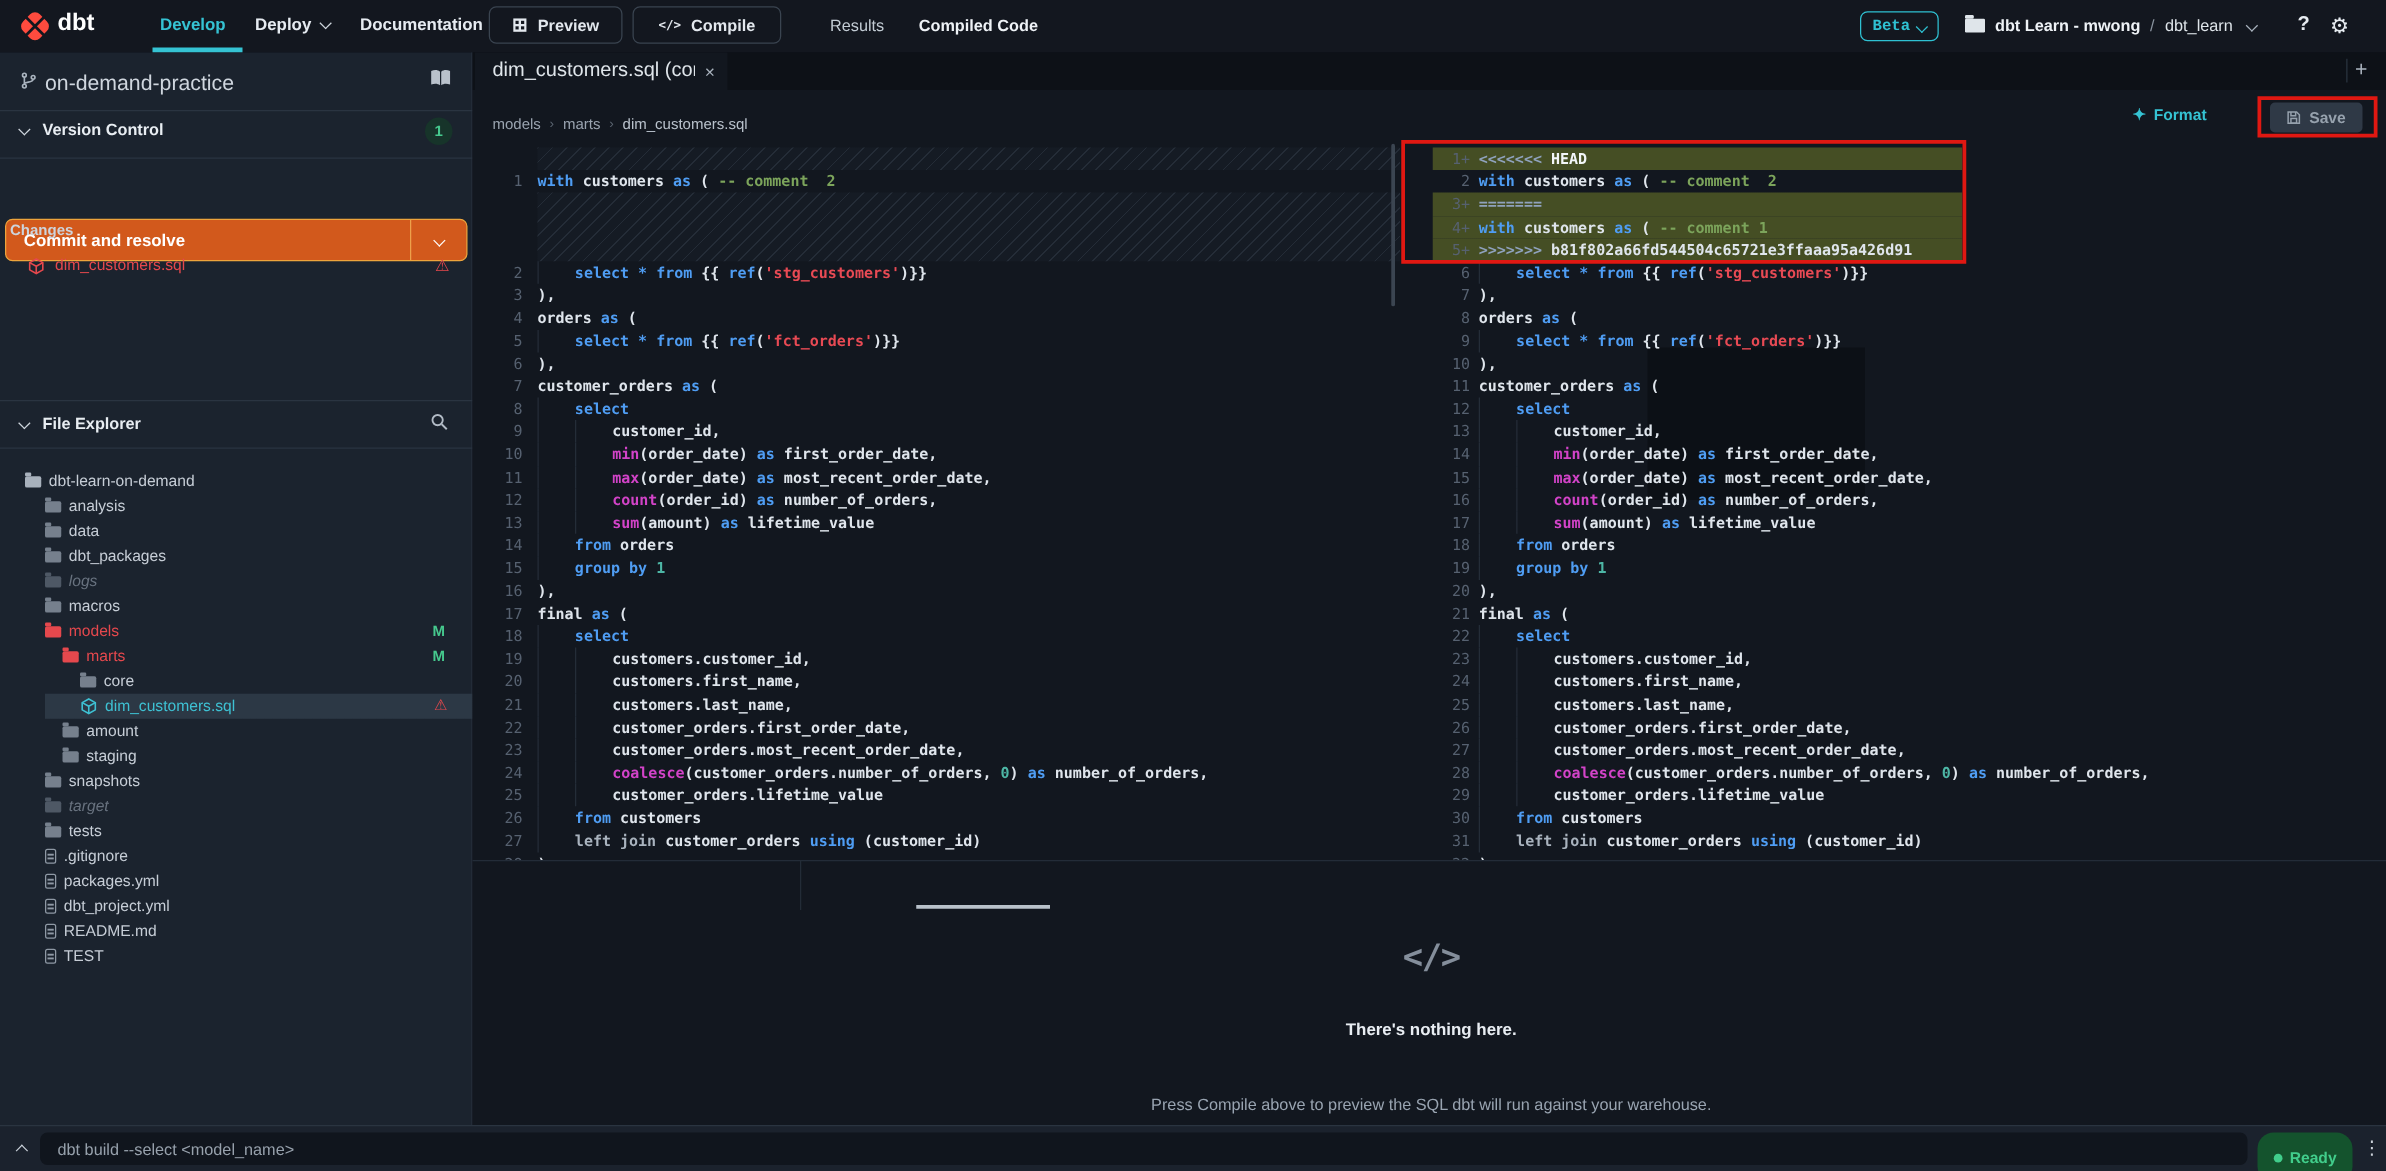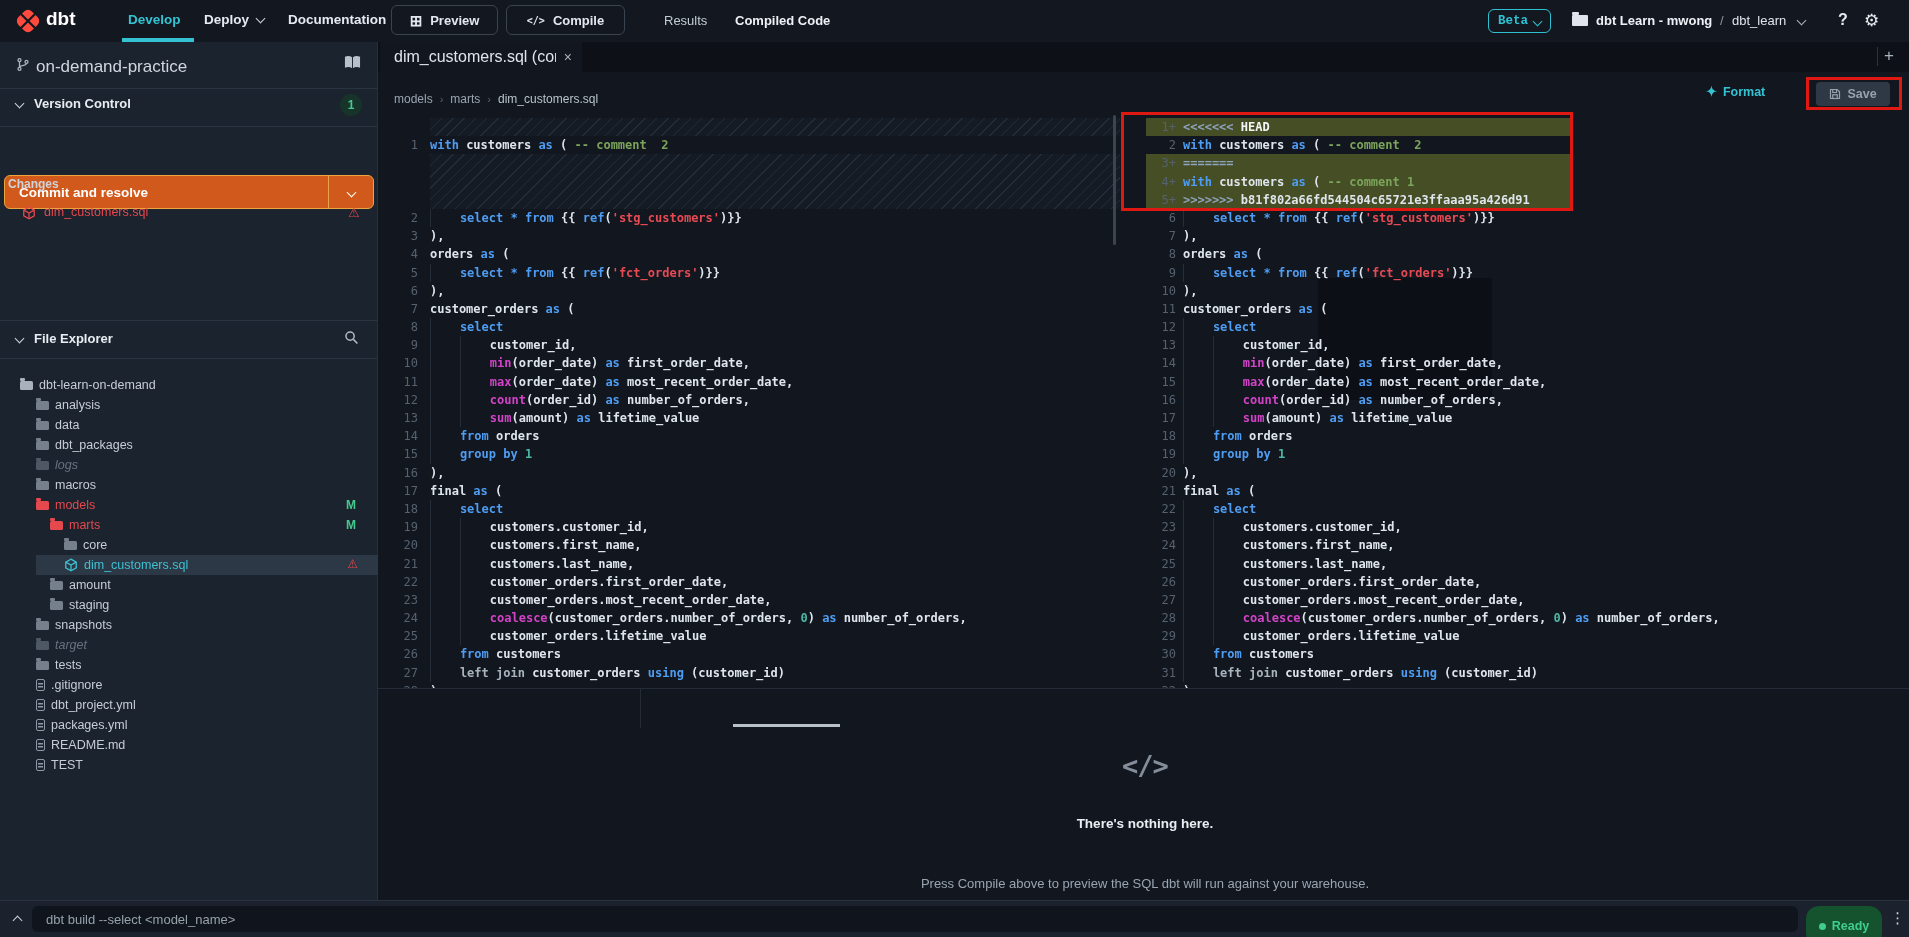--- a/index.html
+++ b/index.html
@@ -253,26 +253,26 @@
         <span class="lbl">tests</span>
       </div>
       <div class="tree-row">
         <span style="width:36px;flex:none;"></span>
         <span class="filei"></span>
         <span class="lbl">.gitignore</span>
       </div>
       <div class="tree-row">
         <span style="width:36px;flex:none;"></span>
         <span class="filei"></span>
+        <span class="lbl">packages.yml</span>
+      </div>
+      <div class="tree-row">
+        <span style="width:36px;flex:none;"></span>
+        <span class="filei"></span>
         <span class="lbl">dbt_project.yml</span>
-      </div>
-      <div class="tree-row">
-        <span style="width:36px;flex:none;"></span>
-        <span class="filei"></span>
-        <span class="lbl">packages.yml</span>
       </div>
       <div class="tree-row">
         <span style="width:36px;flex:none;"></span>
         <span class="filei"></span>
         <span class="lbl">README.md</span>
       </div>
       <div class="tree-row">
         <span style="width:36px;flex:none;"></span>
         <span class="filei"></span>
         <span class="lbl">TEST</span>

